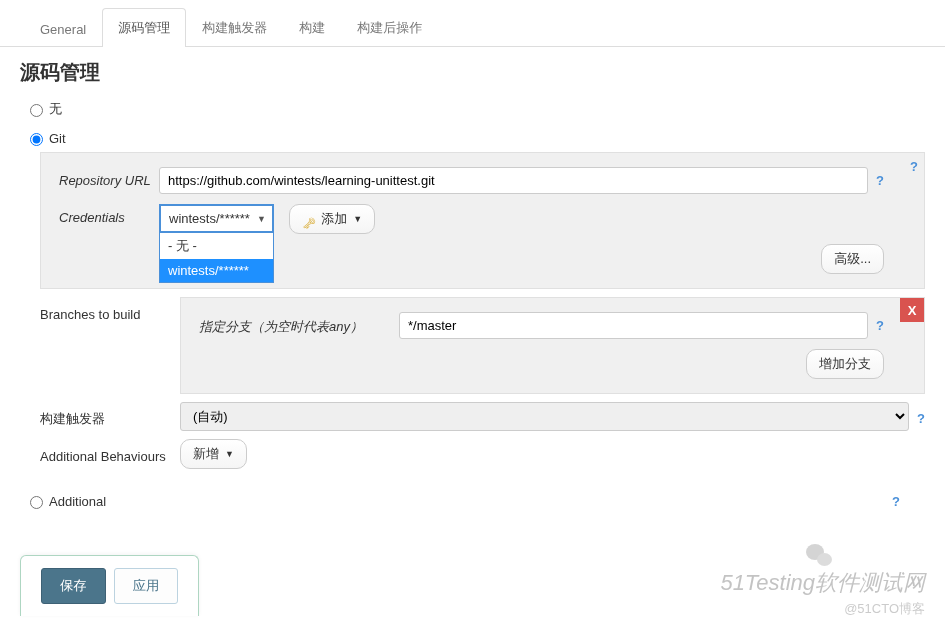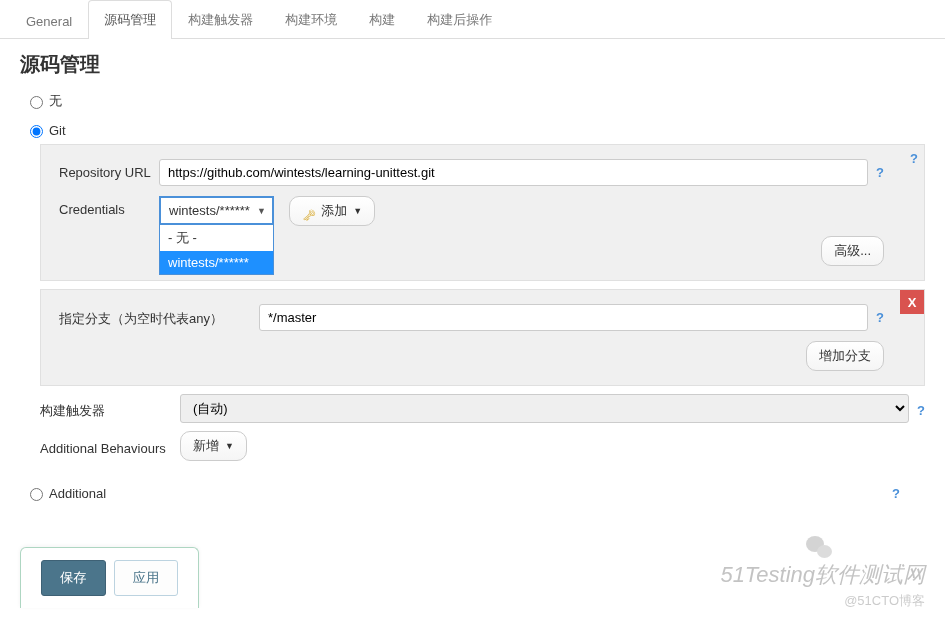--- a/index.html
+++ b/index.html
@@ -7,22 +7,23 @@
       margin: 0;
       font-family: "Helvetica Neue", Helvetica, Arial, "Microsoft YaHei", sans-serif;
       font-size: 13px;
       color: #333;
       background: #fff;
       width: 945px;
     }
     .tabs {
       display: flex;
       border-bottom: 1px solid #ddd;
-      padding: 0 10px;
+      padding: 0 24px;
       align-items: flex-end;
+      margin-top: 8px;
     }
     .tab {
       padding: 10px 15px;
       color: #777;
       cursor: pointer;
       border: 1px solid transparent;
       border-bottom: none;
       margin-bottom: -1px;
     }
     .tab.active {
@@ -72,20 +73,21 @@
     }
     .field-row {
       display: flex;
       align-items: flex-start;
       margin-bottom: 10px;
     }
     .field-label {
       width: 100px;
       padding-top: 6px;
       color: #333;
+      font-style: italic;
     }
     .field-label.wide { width: 200px; }
     .field-input {
       flex: 1;
     }
     .field-input input[type=text], .browser-select select {
       width: 100%;
       padding: 5px 8px;
       border: 1px solid #ccc;
       border-radius: 3px;
@@ -250,21 +252,20 @@
       cursor: pointer;
     }
   </style>
 </head>
 <body>
 
 <div class="tabs">
   <div class="tab">General</div>
   <div class="tab active">源码管理</div>
   <div class="tab">构建触发器</div>
-  <div class="tab">构建环境</div>
   <div class="tab">构建</div>
   <div class="tab">构建后操作</div>
 </div>
 
 <div class="section-title">源码管理</div>
 
 <div class="radio-row">
   <input type="radio" name="scm" style="">
   <span>无</span>
 </div>
@@ -306,20 +307,21 @@
         </div>
       </div>
 
       <div class="btn-row-right">
         <span class="btn">高级...</span>
       </div>
     </div>
   </div>
 
   <div class="config-row">
+    <div class="side-label">Branches to build</div>
     <div class="panel">
       <div class="delete-x">X</div>
 
       <div class="field-row">
         <div class="field-label wide">指定分支（为空时代表any）</div>
         <div class="field-input">
           <input type="text" value="*/master" style="">
         </div>
         <span class="help-inline">?</span>
       </div>

